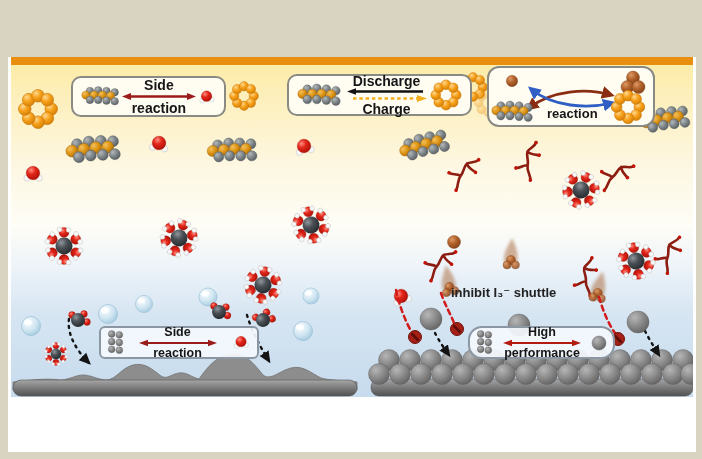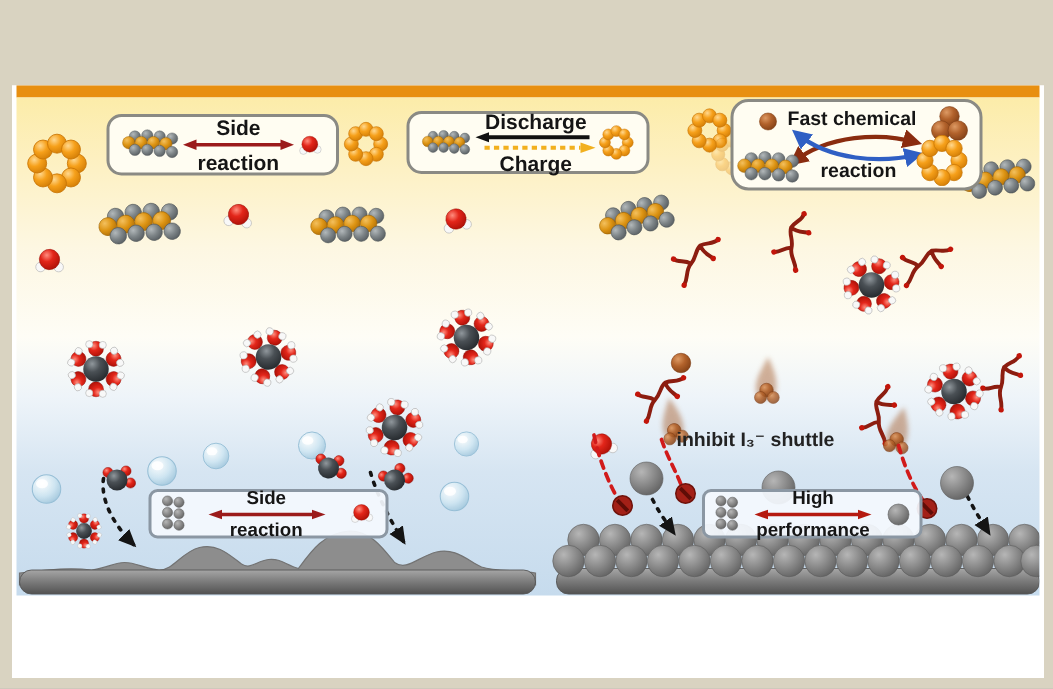--- a/index.html
+++ b/index.html
@@ -409,21 +409,21 @@
             <polygon points="1,4.5 10,1 10,8" fill="#9b1b1b"></polygon>
               <polygon points="75,4.5 66,1 66,8" fill="#9b1b1b"></polygon>
           </svg>
           <span class="rx-line">reaction</span>
         </div>
         <svg width="22" height="20" viewBox="-11 -9 22 20">
             <use href="#water" transform="scale(.9)"></use>
           </svg>
       </div>
 
-      <div class="rxbox" style="left:260px;top:9px;width:162px;height:42px;">
+      <div class="rxbox" style="left:276px;top:9px;width:185px;height:42px;">
         <svg width="46" height="25" viewBox="-29 -15 58 30">
             <use href="#zns"></use>
           </svg>
         <div class="rx-stack">
           <span class="rx-line">Discharge</span>
           <svg width="84" height="14">
             <line x1="10" y1="3.5" x2="78" y2="3.5" stroke="#111" stroke-width="2.6"></line>
             <polygon points="2,3.5 11,0.2 11,6.8" fill="#111"></polygon>
             <line x1="8" y1="10.5" x2="72" y2="10.5" stroke="#f2b01e" stroke-width="2.6" stroke-dasharray="3.5 2.8"></line>
             <polygon points="82,10.5 72,7 72,14" fill="#f2b01e"></polygon>
@@ -432,21 +432,20 @@
         </div>
         <svg width="32" height="32" viewBox="-18 -18 36 36">
             <use href="#s8"></use>
           </svg>
       </div>
 
       <div class="rxbox fast-box" style="left:476px;top:1px;width:168px;height:61px;border-radius:12px;">
         <svg style="position:absolute;left:16px;top:6px;" width="14" height="14" viewBox="-8 -8 16 16">
             <circle r="6.5" class="cb"></circle>
           </svg>
-        <span class="fastline" style="left:36px;top:3px;">Fast chemical</span>
         <svg style="position:absolute;right:6px;top:2px;" width="28" height="26" viewBox="-13 -13 26 26">
             <use href="#i3"></use>
           </svg>
         <svg style="position:absolute;left:28px;top:14px;" width="108" height="32" viewBox="0 0 108 32">
           <path d="M12,26 C35,8 70,6 94,13" fill="none" stroke="#8a2c0f" stroke-width="2.8" marker-start="url(#mBrown)" marker-end="url(#mBrown)"></path>
           <path d="M14,7 C36,25 70,27 95,21" fill="none" stroke="#2f5fc4" stroke-width="2.8" marker-start="url(#mBlue)" marker-end="url(#mBlue)"></path>
         </svg>
         <svg style="position:absolute;left:2px;bottom:1px;" width="44" height="24" viewBox="-29 -15 58 30">
             <use href="#zns"></use>
           </svg>
@@ -469,21 +468,21 @@
             <polygon points="1,4 10,0.8 10,7.2" fill="#9b1b1b"></polygon>
               <polygon points="79,4 70,0.8 70,7.2" fill="#9b1b1b"></polygon>
           </svg>
           <span class="rx-line sm">reaction</span>
         </div>
         <svg width="20" height="19" viewBox="-11 -9 22 20">
             <use href="#water" transform="scale(.85)"></use>
           </svg>
       </div>
 
-      <div class="rxbox blue" style="left:457px;top:261px;width:147px;height:33px;">
+      <div class="rxbox blue" style="left:457px;top:261px;width:147px;height:33px;border-radius:14px;">
         <svg width="17" height="27" viewBox="-5.5 -5.5 20 31">
             <use href="#grid6"></use>
           </svg>
         <div class="rx-stack">
           <span class="rx-line sm">High</span>
           <svg width="80" height="8">
             <line x1="8" y1="4" x2="72" y2="4" stroke="#b51a10" stroke-width="2.2"></line>
             <polygon points="1,4 10,0.8 10,7.2" fill="#b51a10"></polygon>
               <polygon points="79,4 70,0.8 70,7.2" fill="#b51a10"></polygon>
           </svg>

